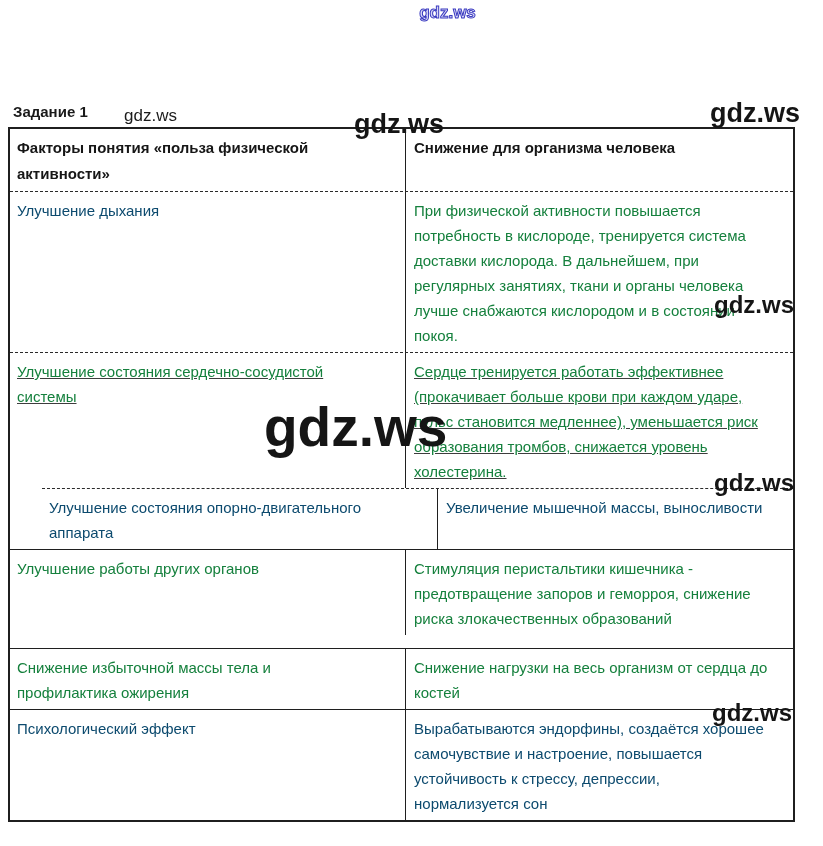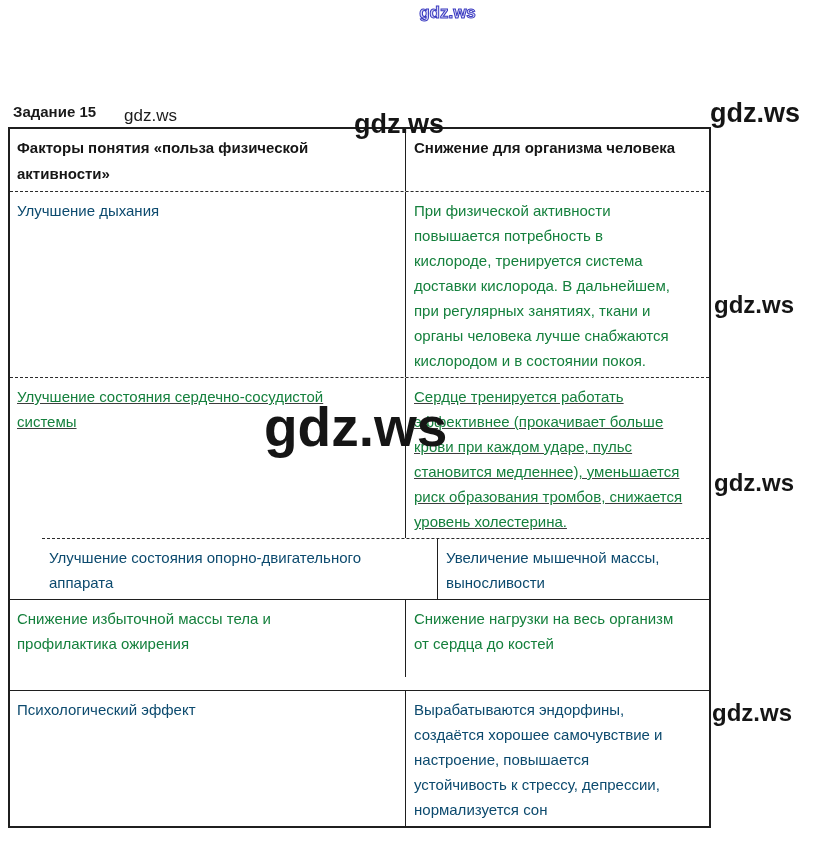--- a/index.html
+++ b/index.html
@@ -54,21 +54,21 @@
     font-weight: 700;
     color: #1a1a1a;
     z-index: 2;
   }
 
   
   .factors-table {
     position: absolute;
     top: 127px;
     left: 8px;
-    width: 703px;
+    width: 787px;
     border: 2px solid #1f1f1f;
     box-sizing: border-box;
     background: transparent;
     z-index: 1;
   }
   .t-row {
     display: grid;
     grid-template-columns: 395px 1fr;
     box-sizing: border-box;
   }
@@ -113,21 +113,21 @@
 
 <div class="wm wm-top">gdz.ws</div>
 <div class="wm wm-heading">gdz.ws</div>
 <div class="wm wm-center-top">gdz.ws</div>
 <div class="wm wm-right-top">gdz.ws</div>
 <div class="wm wm-row1">gdz.ws</div>
 <div class="wm wm-big">gdz.ws</div>
 <div class="wm wm-row3">gdz.ws</div>
 <div class="wm wm-row6">gdz.ws</div>
 
-<div class="task-heading">Задание 15</div>
+<div class="task-heading">Задание 1</div>
 
 <div class="factors-table">
   <div class="t-row header-row">
     <div class="t-cell factor">Факторы понятия «польза физической активности»</div>
     <div class="t-cell meaning">Снижение для организма человека</div>
   </div>
 
   <div class="t-row">
     <div class="t-cell factor faded">Улучшение дыхания</div>
     <div class="t-cell meaning">При физической активности повышается потребность в кислороде, тренируется система доставки кислорода. В дальнейшем, при регулярных занятиях, ткани и органы человека лучше снабжаются кислородом и в состоянии покоя.</div>
@@ -136,20 +136,24 @@
   <div class="t-row">
     <div class="t-cell factor">Улучшение состояния сердечно-сосудистой системы</div>
     <div class="t-cell meaning">Сердце тренируется работать эффективнее (прокачивает больше крови при каждом ударе, пульс становится медленнее), уменьшается риск образования тромбов, снижается уровень холестерина.</div>
   </div>
 
   <div class="t-row">
     <div class="t-cell factor faded">Улучшение состояния опорно-двигательного аппарата</div>
     <div class="t-cell meaning faded">Увеличение мышечной массы, выносливости</div>
   </div>
 
+  <div class="t-row">
+    <div class="t-cell factor">Улучшение работы других органов</div>
+    <div class="t-cell meaning">Стимуляция перистальтики кишечника - предотвращение запоров и геморроя, снижение риска злокачественных образований</div>
+  </div>
 
   <div class="t-row">
     <div class="t-cell factor">Снижение избыточной массы тела и профилактика ожирения</div>
     <div class="t-cell meaning">Снижение нагрузки на весь организм от сердца до костей</div>
   </div>
 
   <div class="t-row">
     <div class="t-cell factor faded">Психологический эффект</div>
     <div class="t-cell meaning faded">Вырабатываются эндорфины, создаётся хорошее самочувствие и настроение, повышается устойчивость к стрессу, депрессии, нормализуется сон</div>
   </div>

